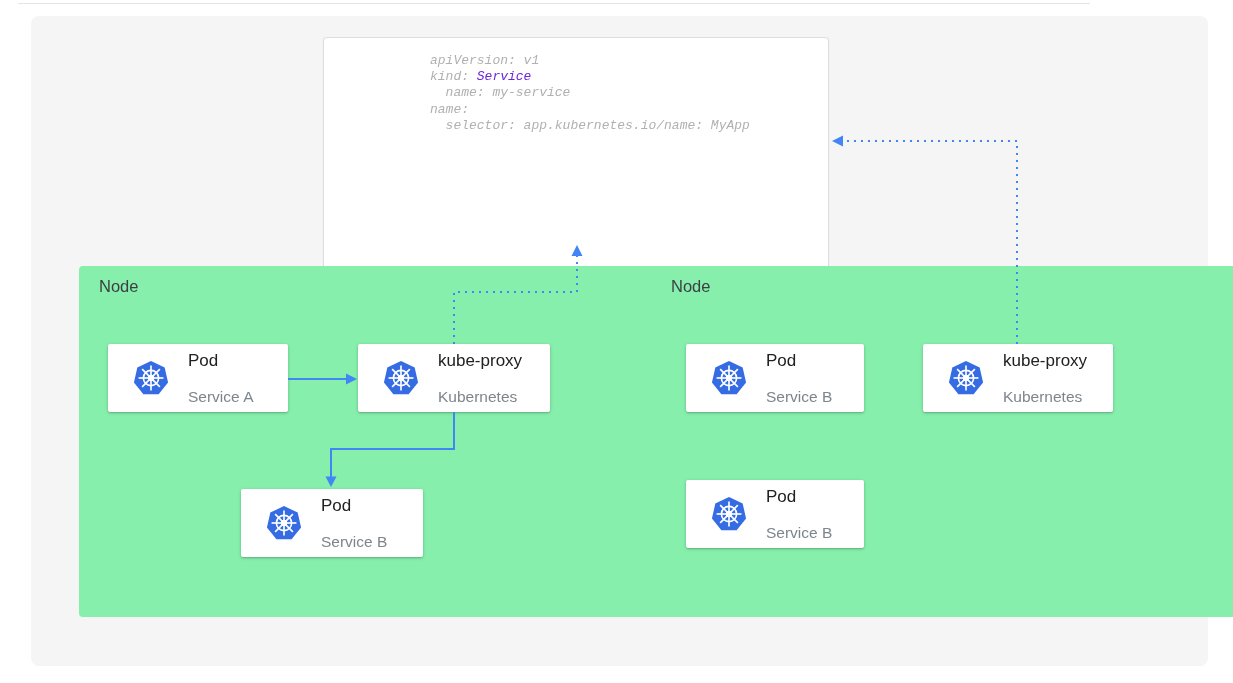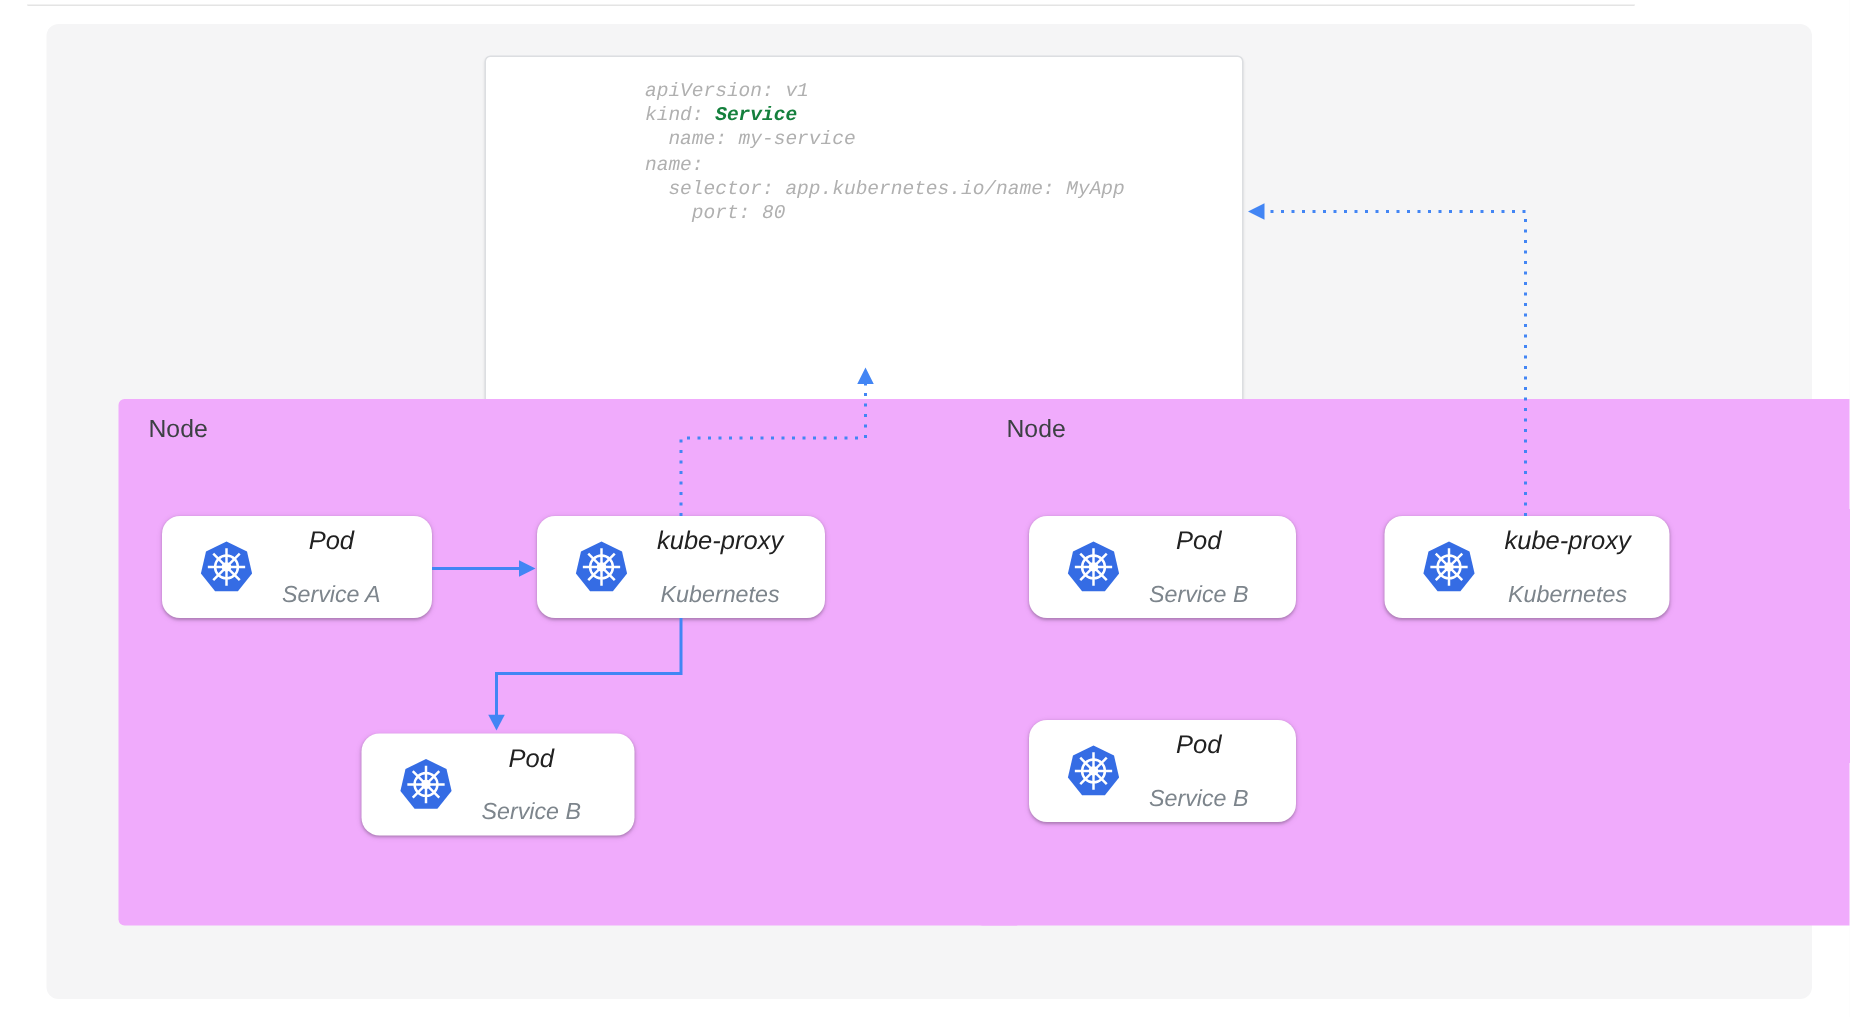--- a/index.html
+++ b/index.html
@@ -24,36 +24,36 @@
     box-shadow: 0 1px 2px rgba(0,0,0,0.07);
     padding: 15px 20px 14px 106px;
   }
   .code-line {
     font-family: "Liberation Mono", "DejaVu Sans Mono", monospace;
     font-style: italic;
     font-size: 13px; line-height: 16.2px;
     color: #b0b0b0;
     white-space: pre;
   }
-  .code-line .b { font-weight: bold; color: #15803d; }
+  .code-line .b { font-weight: normal; color: #6d28d9; }
   .node {
     position: absolute; width: 602px; height: 351px;
-    background: #f0abfc; border-radius: 4px; text-align: center;
+    background: #86efac; border-radius: 4px;
   }
   .node-left  { left: 48px;  top: 250px; }
   .node-right { left: 620px; top: 250px; }
   .node-label {
     position: absolute; left: 20px; top: 11px;
     font-size: 16.5px; color: #3c4043;
   }
   .card {
     position: absolute; height: 68px;
-    background: #ffffff; border-radius: 12px;
+    background: #ffffff; border-radius: 2px;
     box-shadow: 0 1px 2px rgba(0,0,0,0.22), 0 1px 4px rgba(0,0,0,0.10);
-    display: flex; align-items: center; font-style: italic;
+    display: flex; align-items: center;
   }
   .card .icon-wrap { flex: 0 0 auto; margin-left: 24px; width: 38px; height: 37px; }
   .card .texts { margin-left: 18px; }
   .card .title { font-size: 17px; color: #212121; line-height: 21px; }
   .card .subtitle { font-size: 15.5px; color: #7d858c; line-height: 20px; margin-top: 16px; }
   .overlay {
     position: absolute; left: 0; top: 0; width: 1233px; height: 683px;
     pointer-events: none;
   }
 </style>
@@ -63,21 +63,20 @@
 <div class="top-hairline"></div>
 
 <div class="canvas">
 
   <div class="yaml-box">
     <div class="code-line"><span>apiVersion: v1</span></div>
     <div class="code-line"><span>kind: </span><span class="b">Service</span></div>
     <div class="code-line"><span>  name: my-service</span></div>
     <div class="code-line"><span>name:</span></div>
     <div class="code-line"><span>  selector: app.kubernetes.io/name: MyApp</span></div>
-    <div class="code-line"><span>    port: 80</span></div>
   </div>
 
   <div class="node node-left">
     <div class="node-label">Node</div>
 
     <div class="card" style="left:29px; top:78px; width:180px;">
       <span class="icon-wrap">
         <svg viewBox="0 0 36 36" width="38" height="37">
           <polygon points="18,1 31.3,7.4 34.6,21.8 25.4,33.3 10.6,33.3 1.4,21.8 4.7,7.4" fill="#356ce4"></polygon>
           <g stroke="#ffffff" stroke-width="1.6" fill="none">

